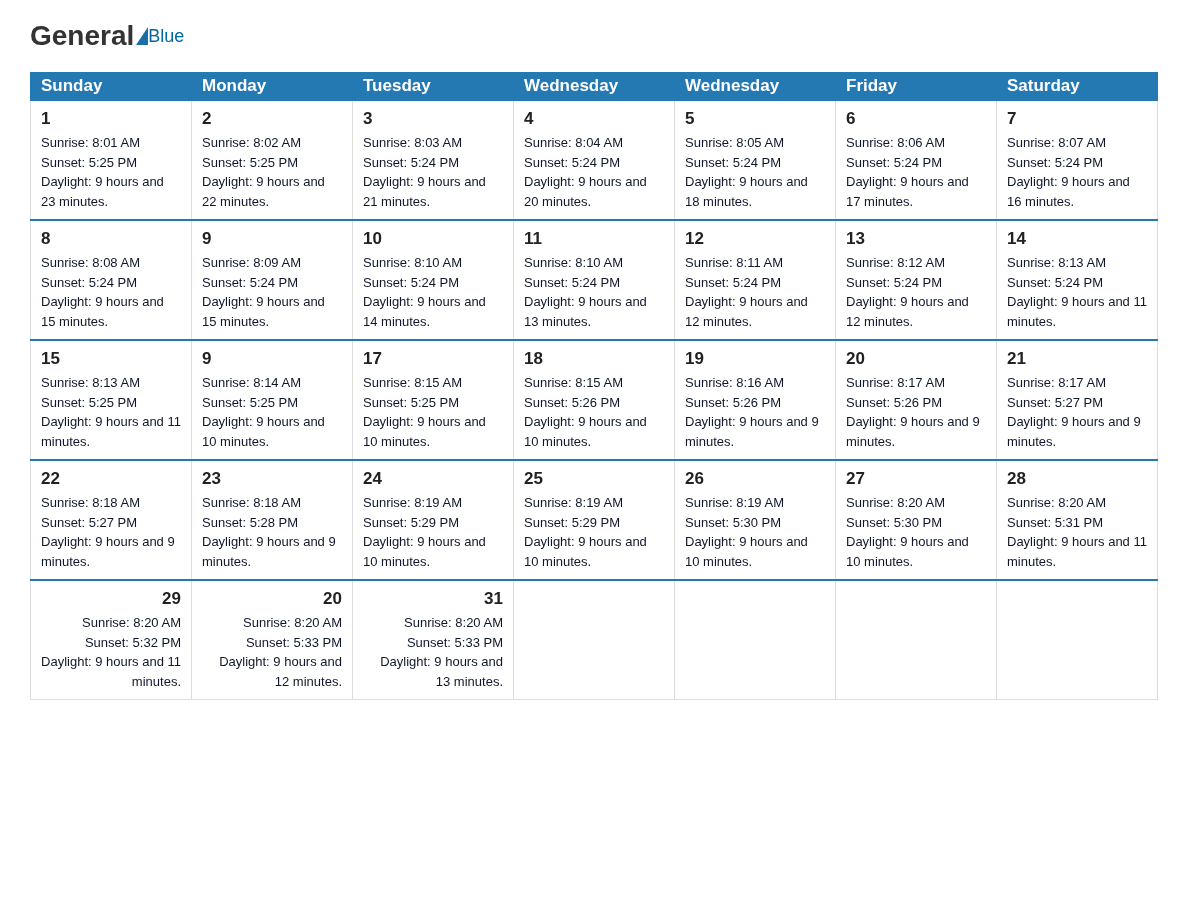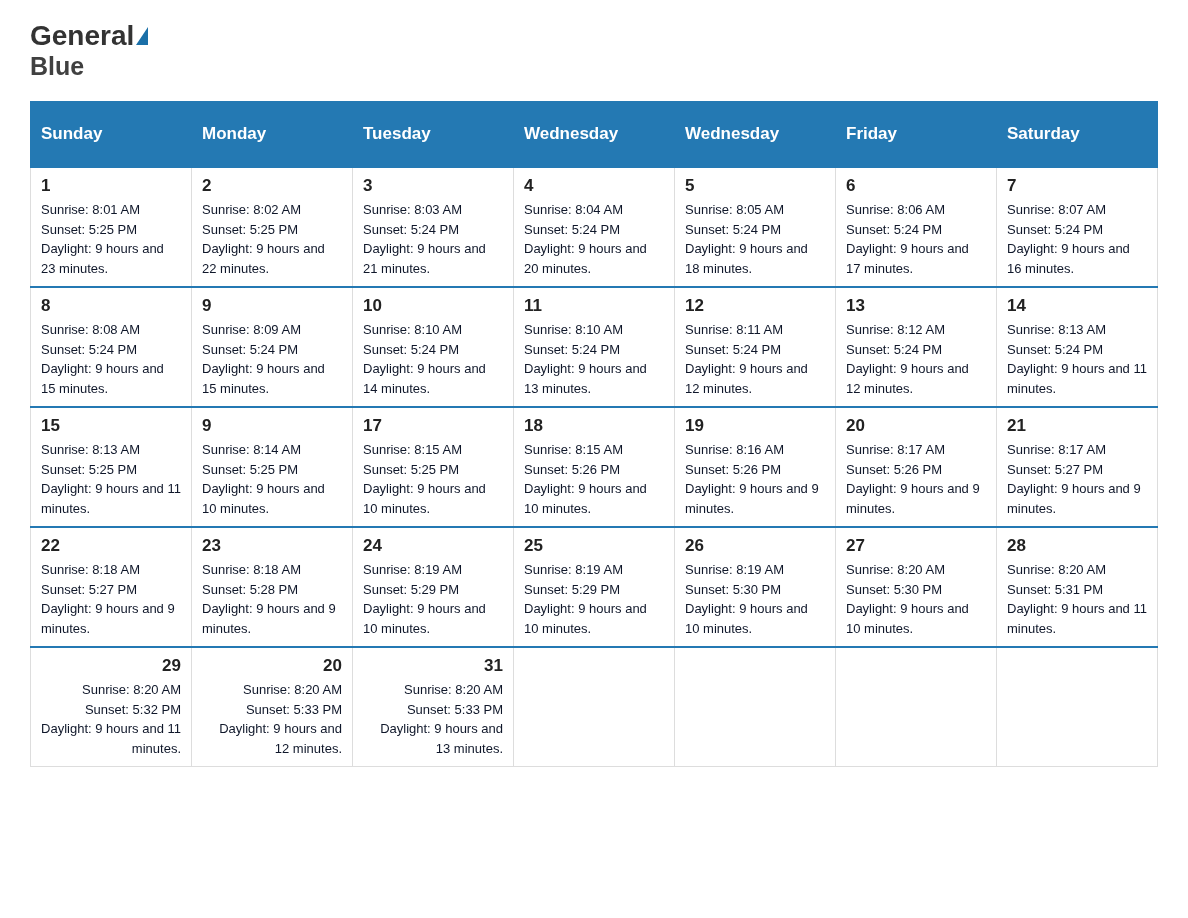--- a/index.html
+++ b/index.html
@@ -11,32 +11,32 @@
       padding: 20px 30px;
     }
     .header {
       display: flex;
       justify-content: space-between;
       align-items: flex-start;
       margin-bottom: 20px;
     }
     .logo {
       display: flex;
-      flex-direction: column;
-      align-items: flex-start;
+      flex-direction: row;
+      align-items: center;
     }
     .logo-general {
       font-size: 28px;
       font-weight: bold;
       color: #333;
     }
     .logo-blue {
-      font-size: 25px;
-      font-weight: bold;
-      color: #404040;
+      font-size: 18px;
+      font-weight: normal;
+      color: #0369a1;
     }
     .logo-triangle {
       display: inline-block;
       width: 0;
       height: 0;
       border-left: 12px solid transparent;
       border-bottom: 18px solid #1a6fa8;
       margin-left: 2px;
       vertical-align: middle;
     }
@@ -61,21 +61,21 @@
     .calendar-table {
       width: 100%;
       border-collapse: collapse;
       table-layout: fixed;
     }
     .calendar-table th {
       background-color: #2479b3;
       color: #fff;
       font-size: 17px;
       font-weight: bold;
-      padding: 22px 10px;
+      padding: 3px 10px;
       text-align: left;
       border: 1px solid #2479b3;
     }
     .calendar-table td {
       vertical-align: top;
       padding: 8px 10px;
       border: 1px solid #ddd;
       border-top: 2px solid #2479b3;
       font-size: 13px;
       color: #333;

